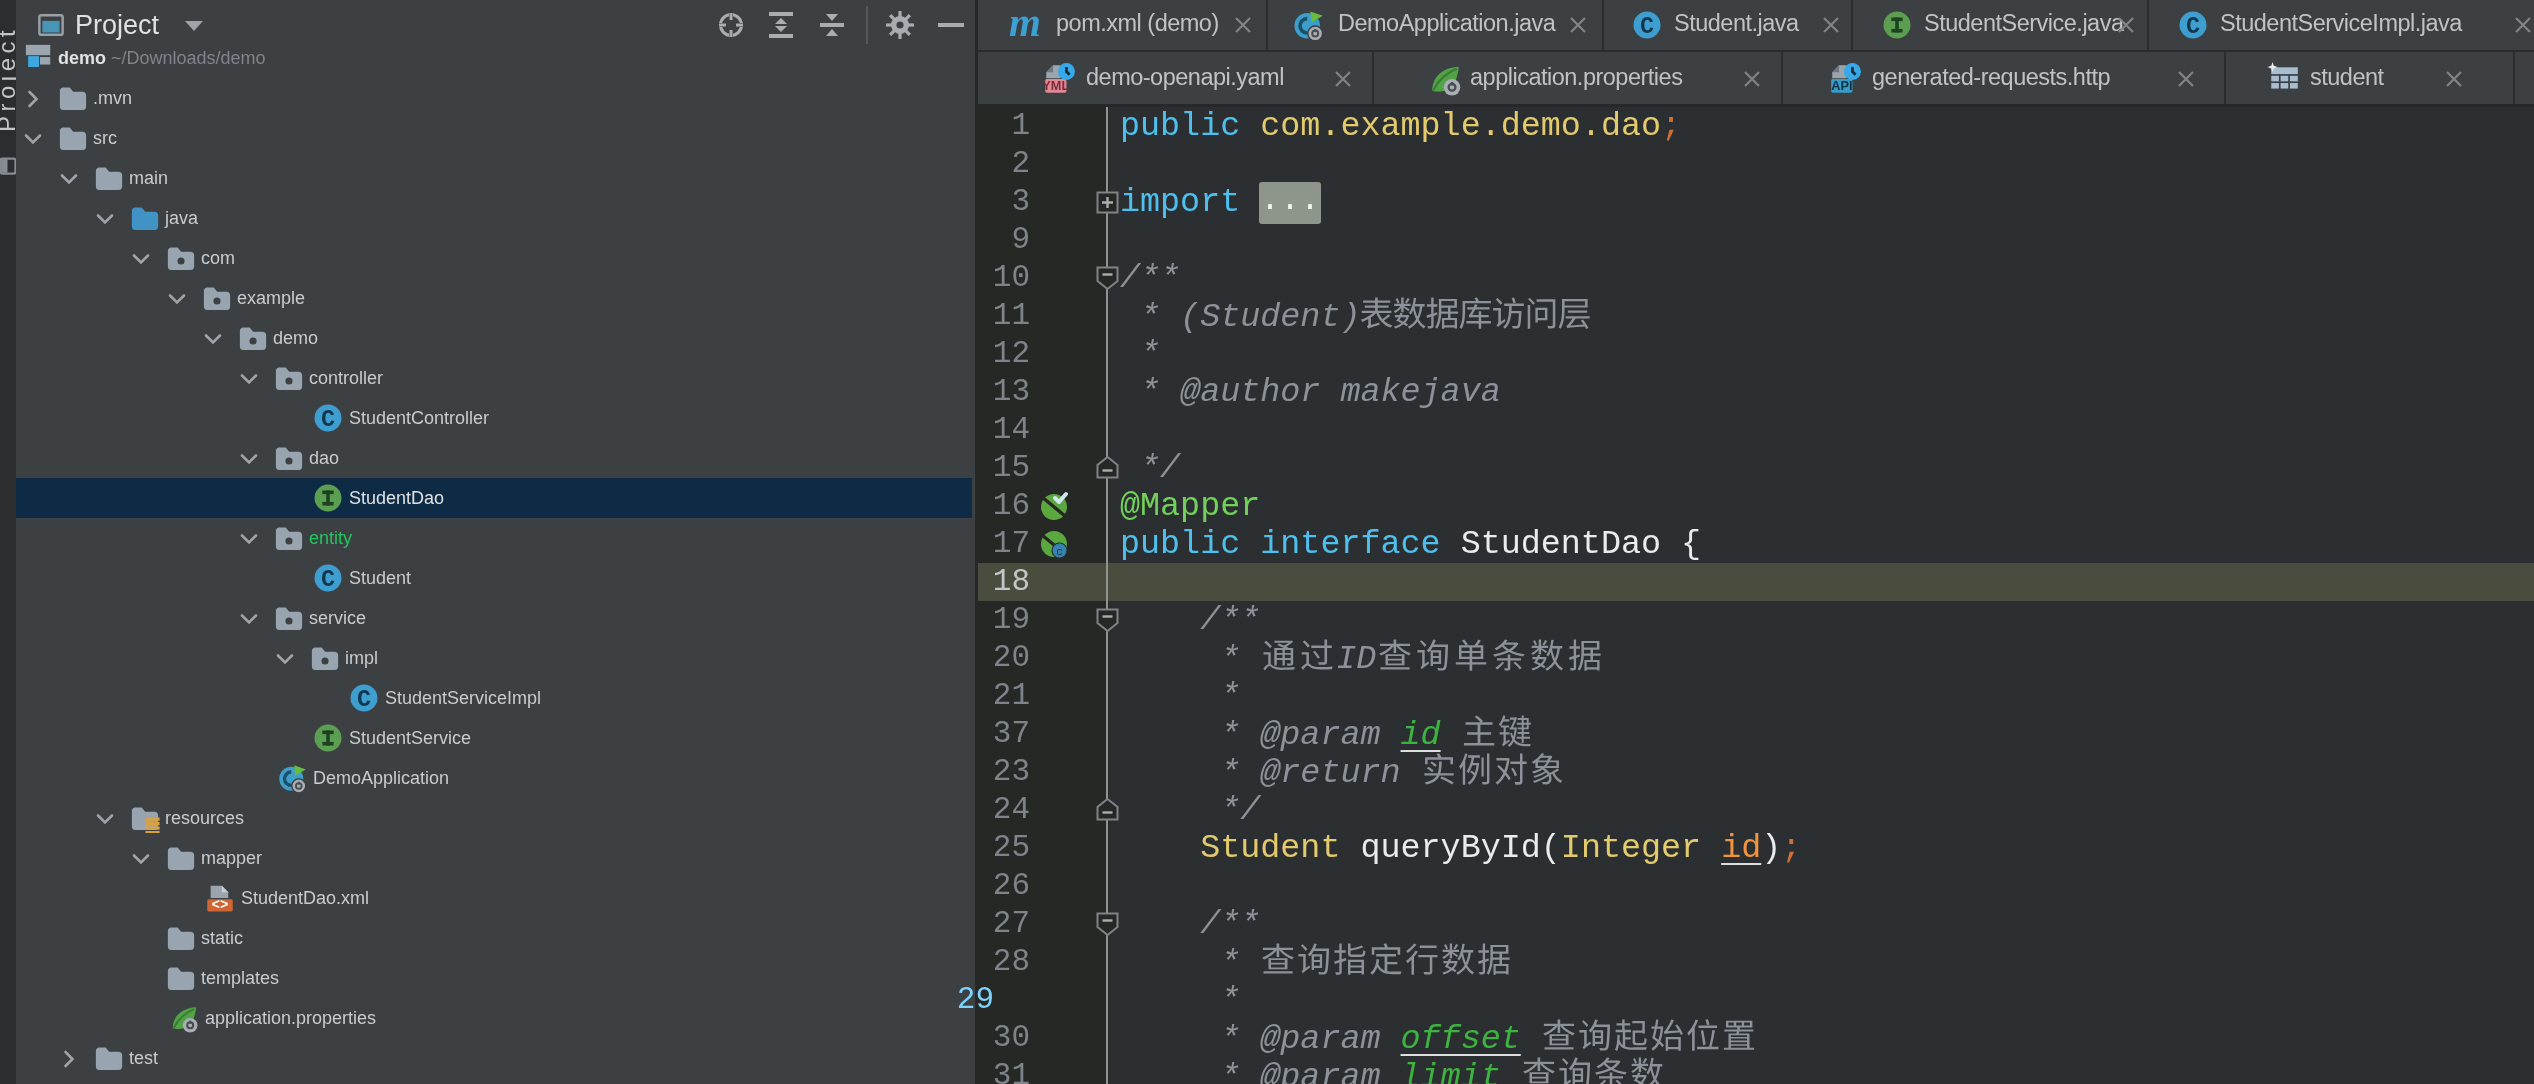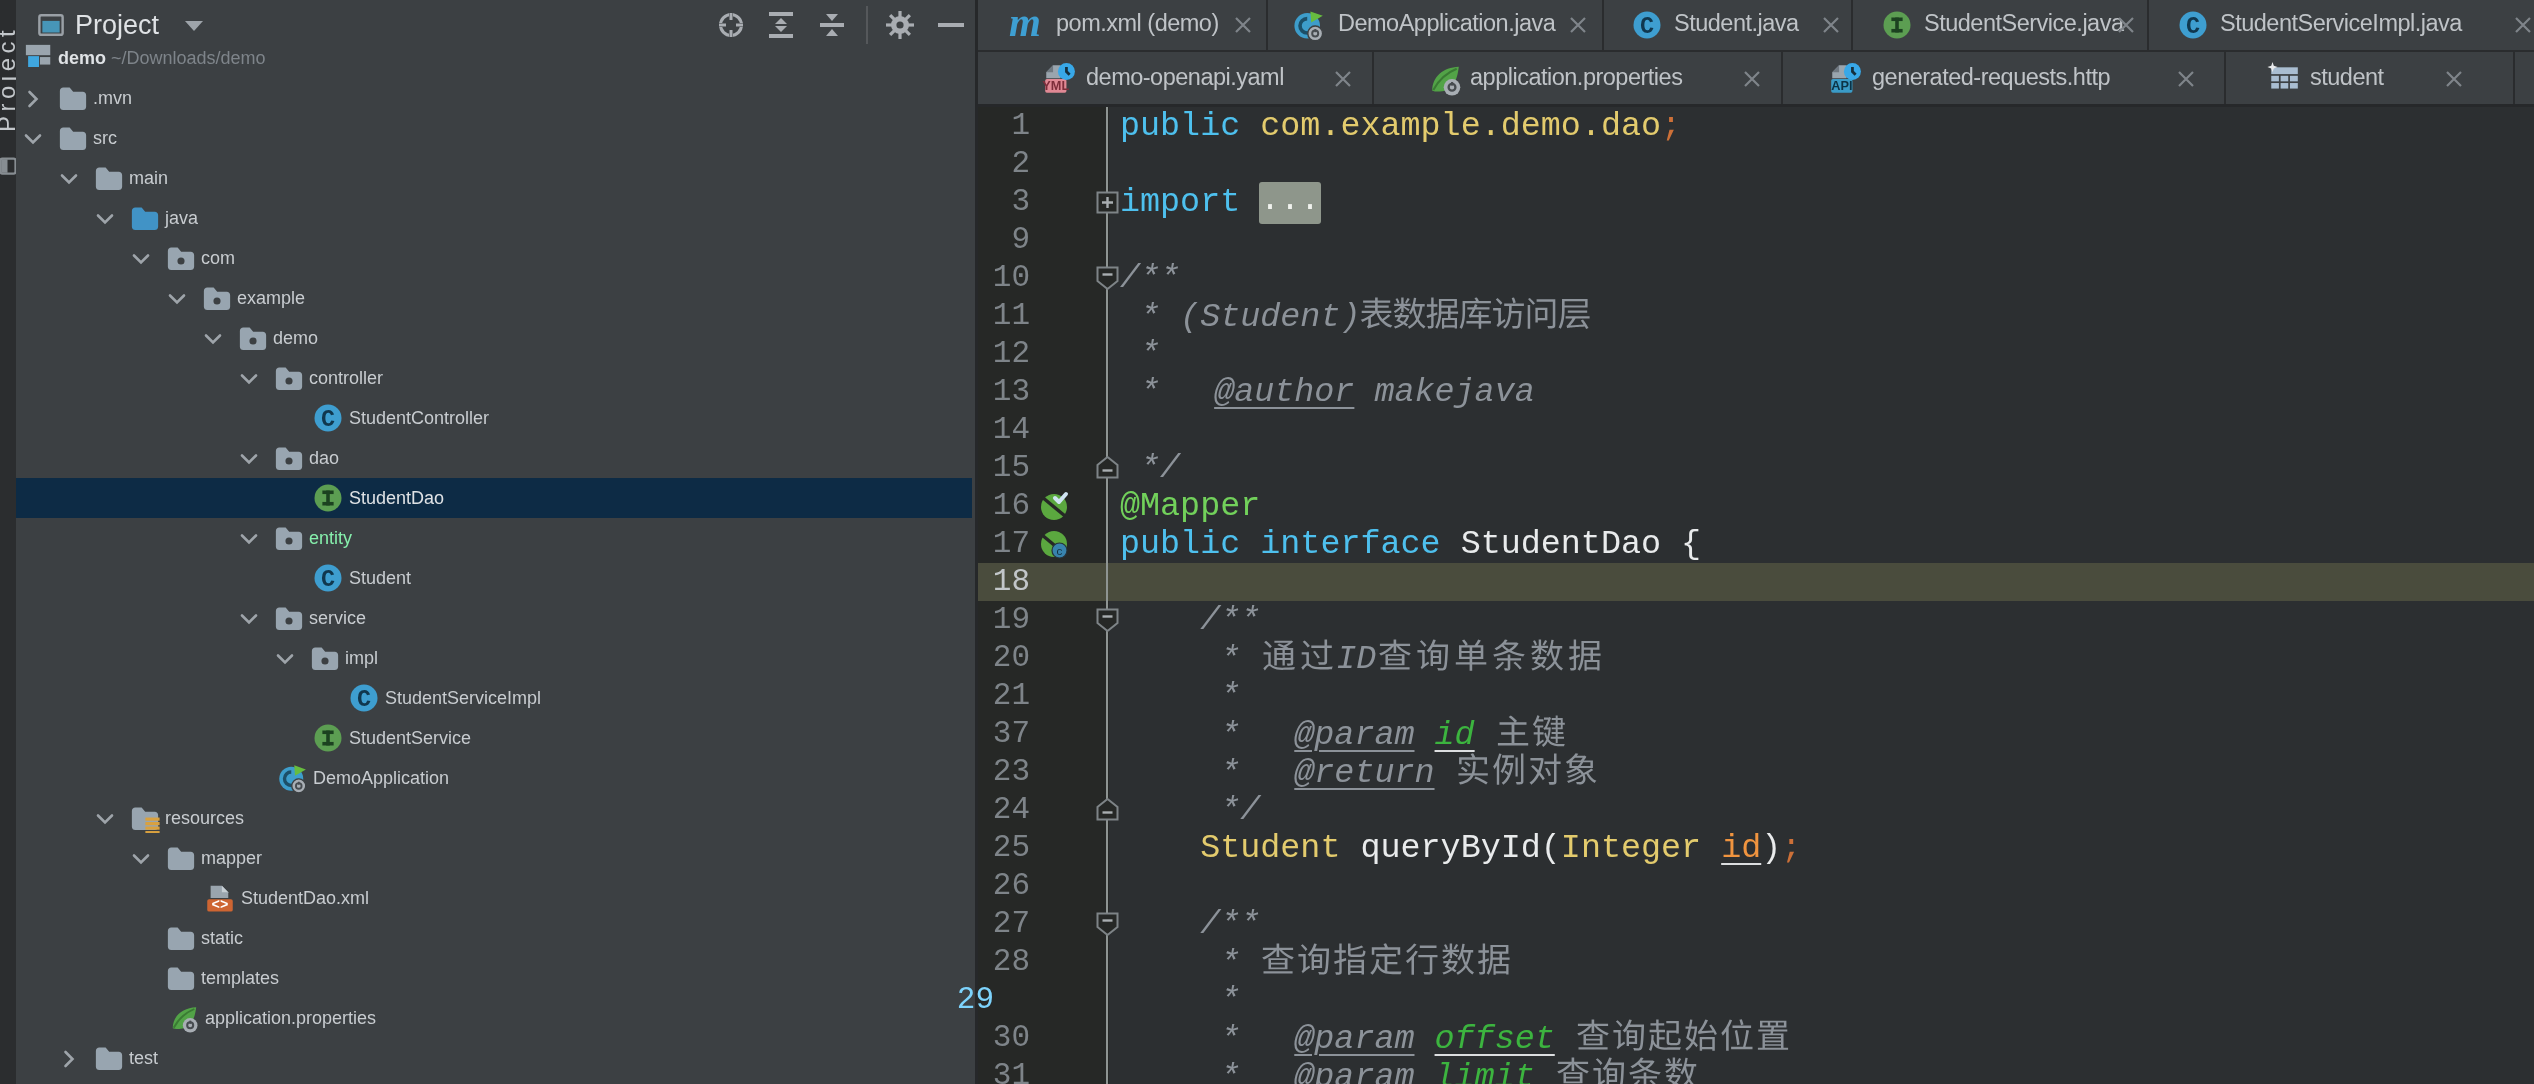--- a/index.html
+++ b/index.html
@@ -8,21 +8,21 @@
 .mono { font-family:"Liberation Mono",monospace; }
 .row { position:absolute; height:40px; line-height:40px; font-size:18px; color:#c8ccd0; white-space:nowrap; }
 .ticon { position:absolute; top:4px; }
 .tabt { position:absolute; font-size:23.5px; letter-spacing:-0.5px; color:#bfc3c7; white-space:nowrap; }
 .cl { position:absolute; left:1120px; white-space:pre; font-size:33.4px; line-height:38px; height:38px; color:#e9ebec; }
 .num { position:absolute; width:52px; text-align:right; font-size:31px; line-height:38px; color:#7e8489; }
 .cmt { color:#8c9299; font-style:italic; }
 .kw { color:#4ec0ee; }
 .ylw { color:#e3cb6d; }
 .ann { color:#72d15b; }
-.tag { text-decoration:underline; text-decoration-thickness:2px; text-underline-offset:6px;margin-left:34px; }
+.tag { text-decoration-thickness:2px; text-underline-offset:6px; }
 .pgreen { color:#3cb43f; font-style:italic; text-decoration:underline; text-decoration-color:#dcdee0; text-decoration-thickness:2px; text-underline-offset:6px; }
 .porange { color:#f0943f; text-decoration:underline; text-decoration-color:#dcdee0; text-decoration-thickness:2px; text-underline-offset:6px; }
 .orange { color:#cc7038; }
 </style></head><body>
 <div id="root">
 
 <div class="abs" style="left:0;top:0;width:16px;height:1084px;background:#2b2d2f"></div>
 <div class="abs" style="left:-7px;top:132px;transform:rotate(-90deg);transform-origin:0 0;font-size:24px;letter-spacing:4.5px;color:#c3c7cb;white-space:nowrap">Project</div>
 <svg class="abs" style="left:-2px;top:156px" width="20" height="20" viewBox="0 0 16 16">
 <rect x="2" y="2" width="12" height="12" rx="1.5" fill="none" stroke="#878d92" stroke-width="1.8"></rect>
@@ -167,21 +167,21 @@
       </g>
     </svg>
 <div class="row" style="left:349px;top:478px;color:#dfe2e5">StudentDao</div>
 <svg class="abs" style="left:239px;top:533px" width="20" height="12" viewBox="0 0 20 12">
       <path d="M3 2.5 L10 9.5 L17 2.5" fill="none" stroke="#9ea4aa" stroke-width="2.6" stroke-linecap="round"></path>
     </svg>
 <svg class="ticon" style="left:274px;top:523px" width="30" height="30" viewBox="0 0 16 16">
       <path d="M1 4.2 C1 3.2 1.8 2.4 2.8 2.4 h3.4 l1.9 2.3 h5.1 c1 0 1.8.8 1.8 1.8 v6.1 c0 1-.8 1.8-1.8 1.8 H2.8 c-1 0-1.8-.8-1.8-1.8 Z" fill="#98a5b0"></path>
       <circle cx="8" cy="9.6" r="1.9" fill="#3c4043"></circle>
     </svg>
-<div class="row" style="left:309px;top:518px;color:#86efac">entity</div>
+<div class="row" style="left:309px;top:518px;color:#22c55e">entity</div>
 <svg class="ticon" style="left:313px;top:563px" width="30" height="30" viewBox="0 0 16 16">
       <circle cx="8" cy="8" r="7.2" fill="#3e9ed0"></circle>
       <text x="8" y="12.1" font-family="Liberation Mono,monospace" font-weight="bold" font-size="12.5" fill="#10374e" text-anchor="middle">C</text>
     </svg>
 <div class="row" style="left:349px;top:558px;color:#c8ccd0">Student</div>
 <svg class="abs" style="left:239px;top:613px" width="20" height="12" viewBox="0 0 20 12">
       <path d="M3 2.5 L10 9.5 L17 2.5" fill="none" stroke="#9ea4aa" stroke-width="2.6" stroke-linecap="round"></path>
     </svg>
 <svg class="ticon" style="left:274px;top:603px" width="30" height="30" viewBox="0 0 16 16">
       <path d="M1 4.2 C1 3.2 1.8 2.4 2.8 2.4 h3.4 l1.9 2.3 h5.1 c1 0 1.8.8 1.8 1.8 v6.1 c0 1-.8 1.8-1.8 1.8 H2.8 c-1 0-1.8-.8-1.8-1.8 Z" fill="#98a5b0"></path>

